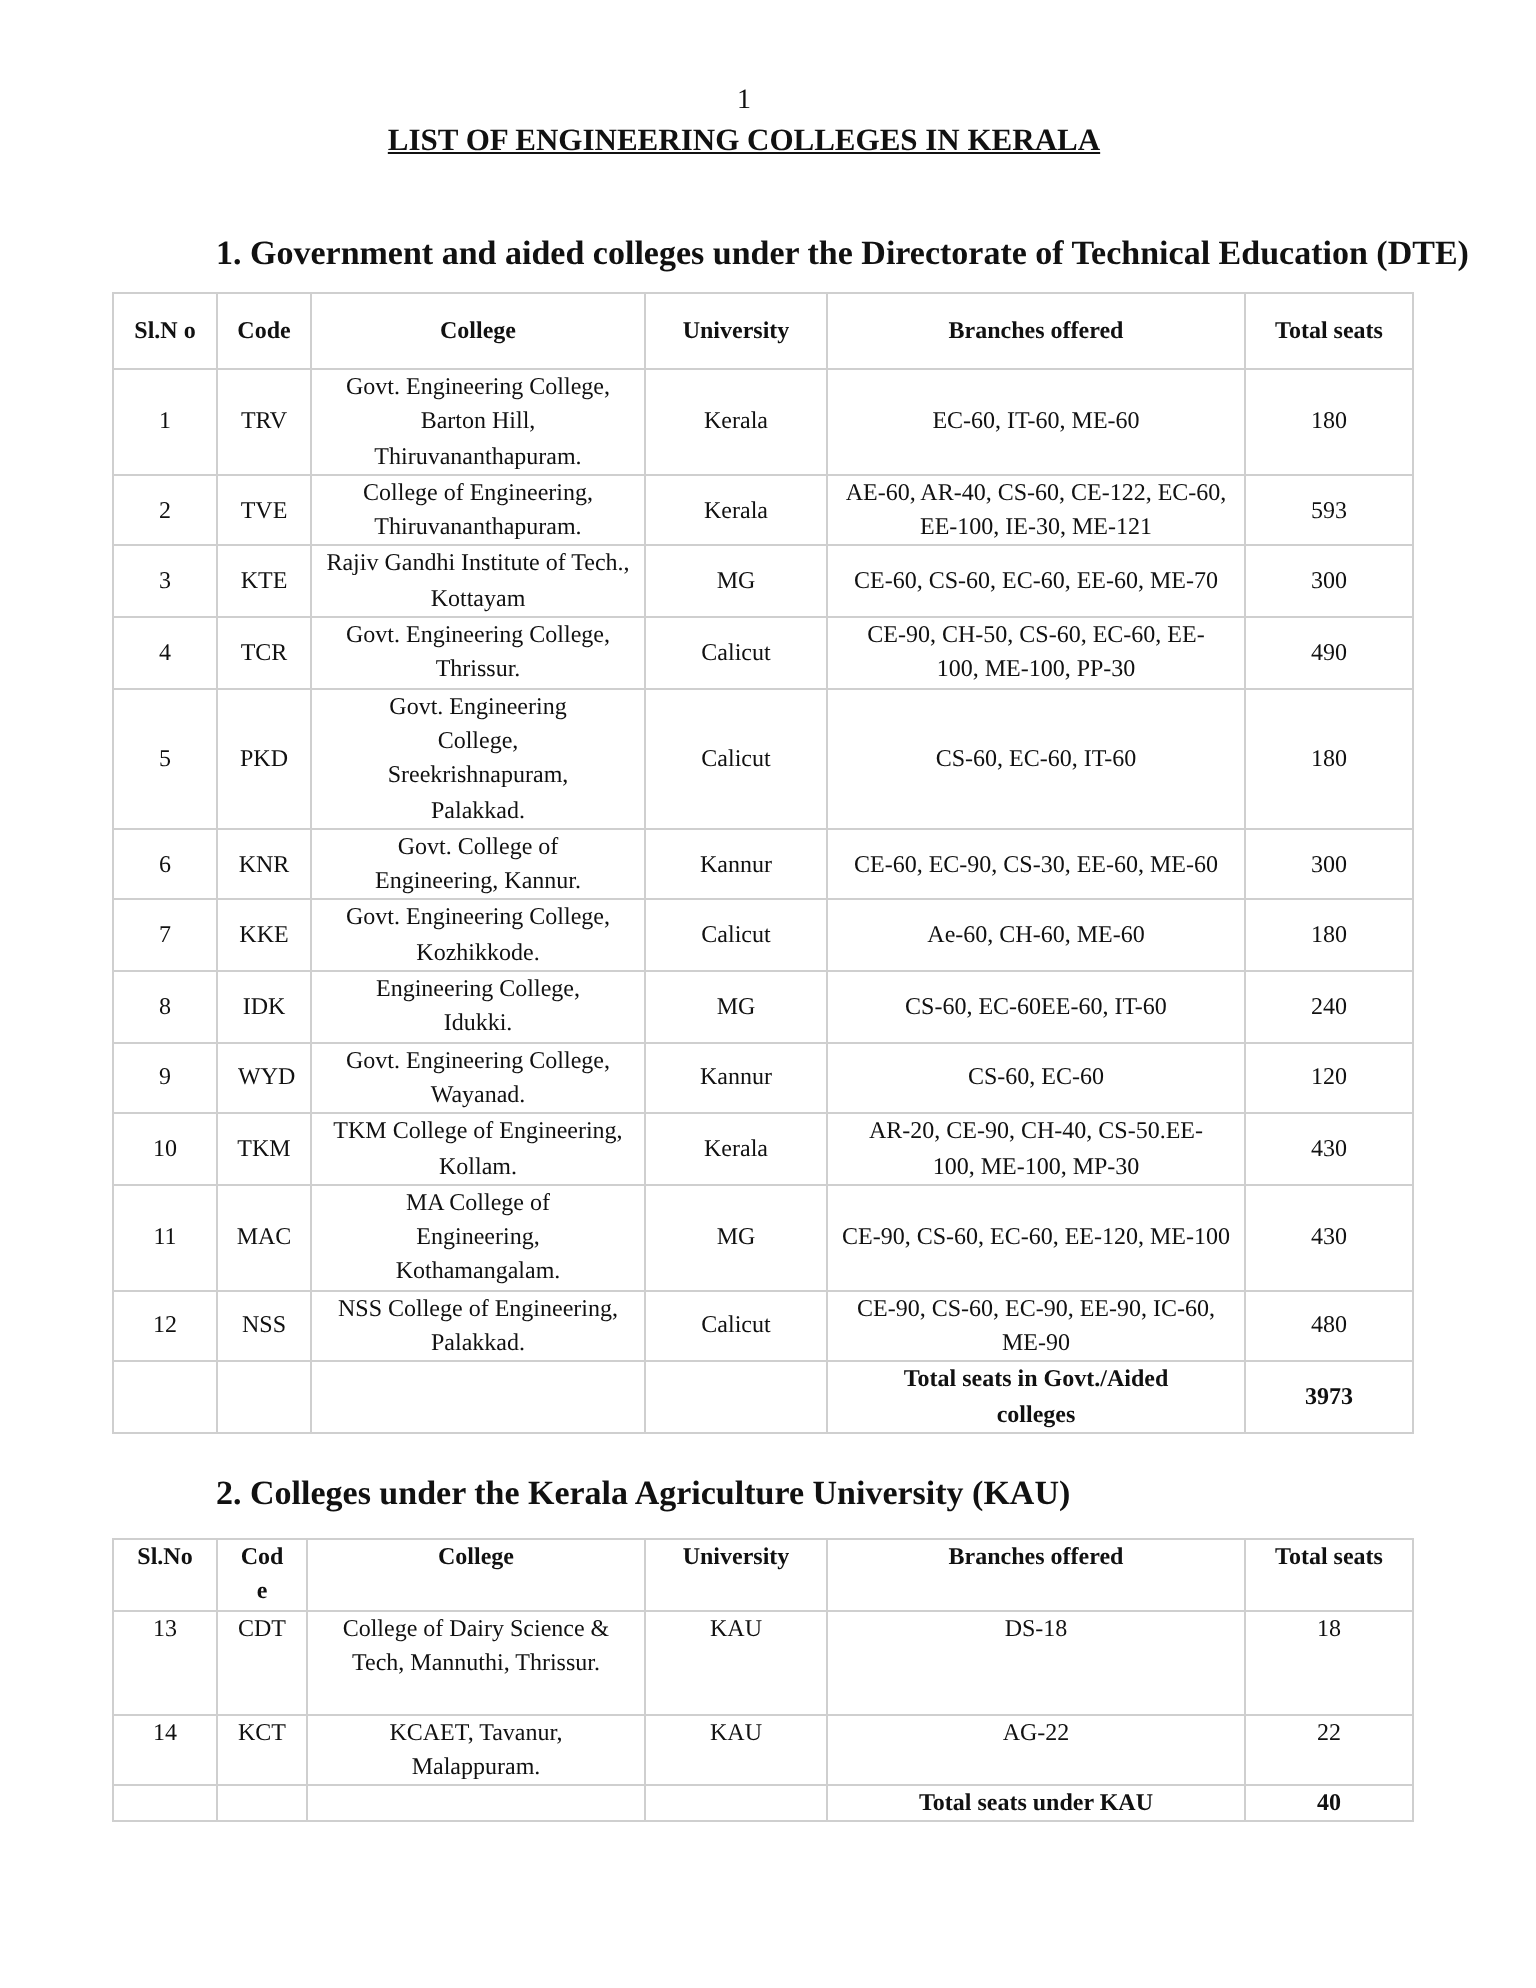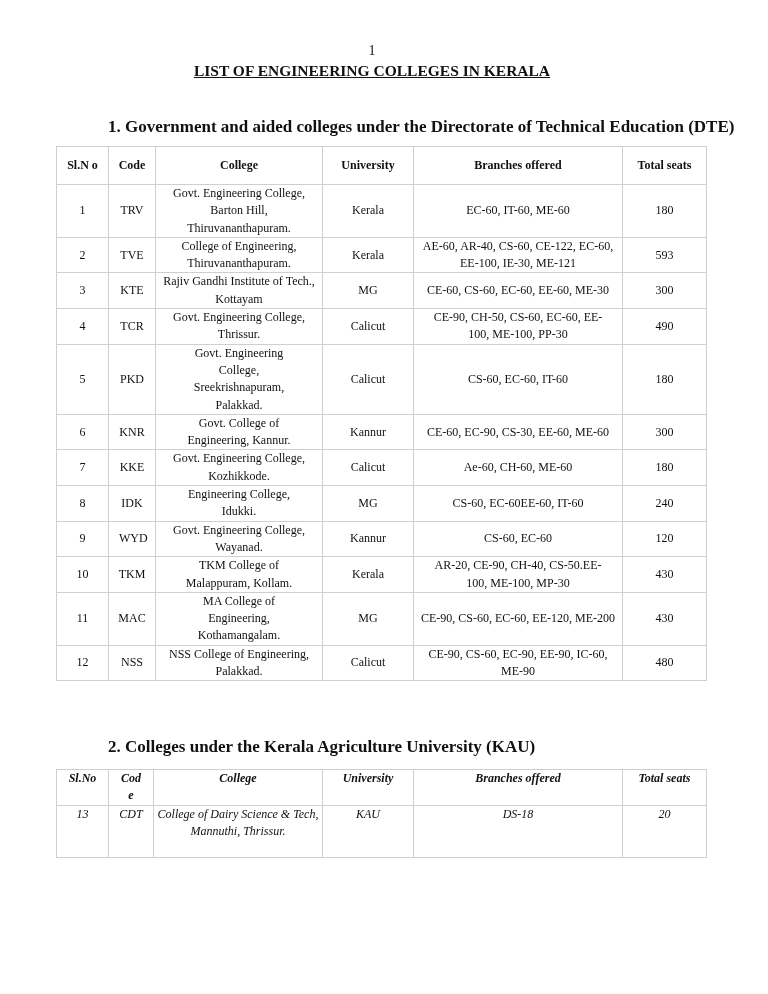--- a/index.html
+++ b/index.html
@@ -19,21 +19,21 @@
       position: absolute; left: 108px; font-size: 17px; font-weight: bold;
       white-space: nowrap;
     }
     #sec1 { top: 117px; }
     #sec2 { top: 737px; text-align: right; }
     table {
       position: absolute; left: 56px; border-collapse: collapse; table-layout: fixed;
       font-size: 12px; line-height: 17.3px;
     }
     #t1 { top: 146px; width: 650px; }
-    #t2 { top: 769px; width: 650px; font-style: italic; }
+    #t2 { top: 769px; width: 650px; }
     td, th {
       border: 1px solid #cfcfcf; padding: 0 3px; text-align: center; vertical-align: middle;
       overflow: hidden;
     }
     th { font-weight: bold; }
     #t2 td { vertical-align: top; text-align: center; }
     #t2 th { vertical-align: top; }
     .bold { font-weight: bold; }
   </style>
 </head>
@@ -78,21 +78,21 @@
       <td>College of Engineering, Thiruvananthapuram.</td>
       <td>Kerala</td>
       <td>AE-60, AR-40, CS-60, CE-122, EC-60, EE-100, IE-30, ME-121</td>
       <td>593</td>
     </tr>
     <tr style="height:35px">
       <td>3</td>
       <td>KTE</td>
       <td>Rajiv Gandhi Institute of Tech., Kottayam</td>
       <td>MG</td>
-      <td style="padding:0 12px">CE-60, CS-60, EC-60, EE-60, ME-30</td>
+      <td style="padding:0 12px">CE-60, CS-60, EC-60, EE-60, ME-70</td>
       <td>300</td>
     </tr>
     <tr style="height:34px">
       <td>4</td>
       <td>TCR</td>
       <td style="padding:0 12px">Govt. Engineering College, Thrissur.</td>
       <td>Calicut</td>
       <td style="padding:0 12px">CE-90, CH-50, CS-60, EC-60, EE-100, ME-100, PP-30</td>
       <td>490</td>
     </tr>
@@ -132,40 +132,48 @@
       <td>9</td>
       <td style="padding:0 10px">WYD</td>
       <td style="padding:0 14px">Govt. Engineering College, Wayanad.</td>
       <td>Kannur</td>
       <td>CS-60, EC-60</td>
       <td>120</td>
     </tr>
     <tr style="height:34px">
       <td>10</td>
       <td>TKM</td>
-      <td style="padding:0 10px">TKM College of Malappuram, Kollam.</td>
+      <td style="padding:0 10px">TKM College of Engineering, Kollam.</td>
       <td>Kerala</td>
       <td style="padding:0 14px">AR-20, CE-90, CH-40, CS-50.EE-100, ME-100, MP-30</td>
       <td>430</td>
     </tr>
     <tr style="height:52px">
       <td>11</td>
       <td>MAC</td>
       <td style="padding:0 22px">MA College of Engineering, Kothamangalam.</td>
       <td>MG</td>
-      <td>CE-90, CS-60, EC-60, EE-120, ME-200</td>
+      <td>CE-90, CS-60, EC-60, EE-120, ME-100</td>
       <td>430</td>
     </tr>
     <tr style="height:35px">
       <td>12</td>
       <td>NSS</td>
       <td style="padding:0 6px">NSS College of Engineering, Palakkad.</td>
       <td>Calicut</td>
       <td style="padding:0 12px">CE-90, CS-60, EC-90, EE-90, IC-60, ME-90</td>
       <td>480</td>
+    </tr>
+    <tr style="height:34px">
+      <td></td>
+      <td></td>
+      <td></td>
+      <td></td>
+      <td class="bold" style="padding:0 18px">Total seats in Govt./Aided colleges</td>
+      <td class="bold">3973</td>
     </tr>
   </tbody>
 </table>
 
 <div class="section-heading" id="sec2">2. Colleges under the Kerala Agriculture University (KAU)</div>
 
 <table id="t2">
   <colgroup>
     <col style="width:52px">
       <col style="width:45px">
@@ -184,16 +192,32 @@
       <th style="padding:0 14px">Total seats</th>
     </tr>
   </thead>
   <tbody>
     <tr style="height:52px">
       <td>13</td>
       <td>CDT</td>
       <td>College of Dairy Science &amp; Tech, Mannuthi, Thrissur.</td>
       <td>KAU</td>
       <td>DS-18</td>
-      <td>20</td>
+      <td>18</td>
+    </tr>
+    <tr style="height:34px">
+      <td>14</td>
+      <td>KCT</td>
+      <td style="padding:0 20px">KCAET, Tavanur, Malappuram.</td>
+      <td>KAU</td>
+      <td>AG-22</td>
+      <td>22</td>
+    </tr>
+    <tr style="height:17px">
+      <td></td>
+      <td></td>
+      <td></td>
+      <td></td>
+      <td class="bold">Total seats under KAU</td>
+      <td class="bold">40</td>
     </tr>
   </tbody>
 </table>
 
 </body></html>

